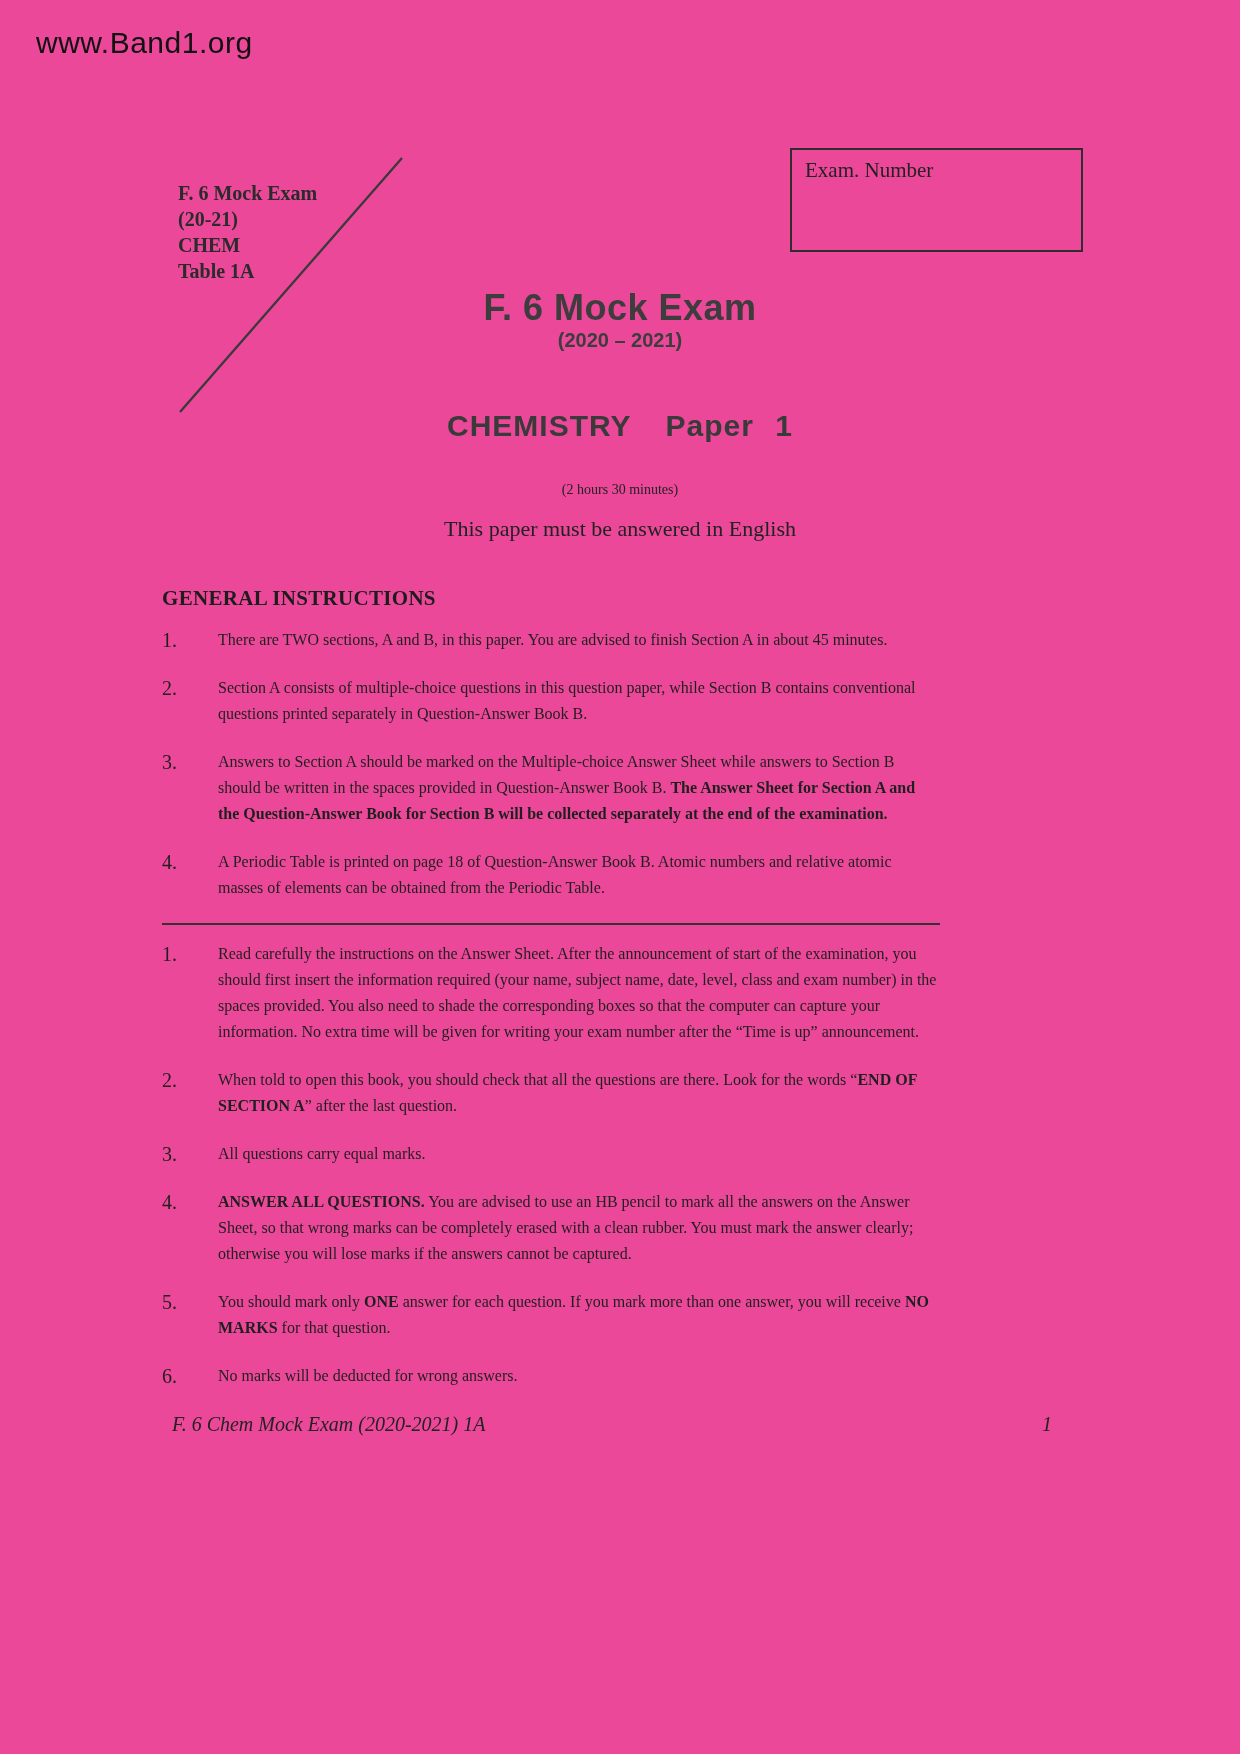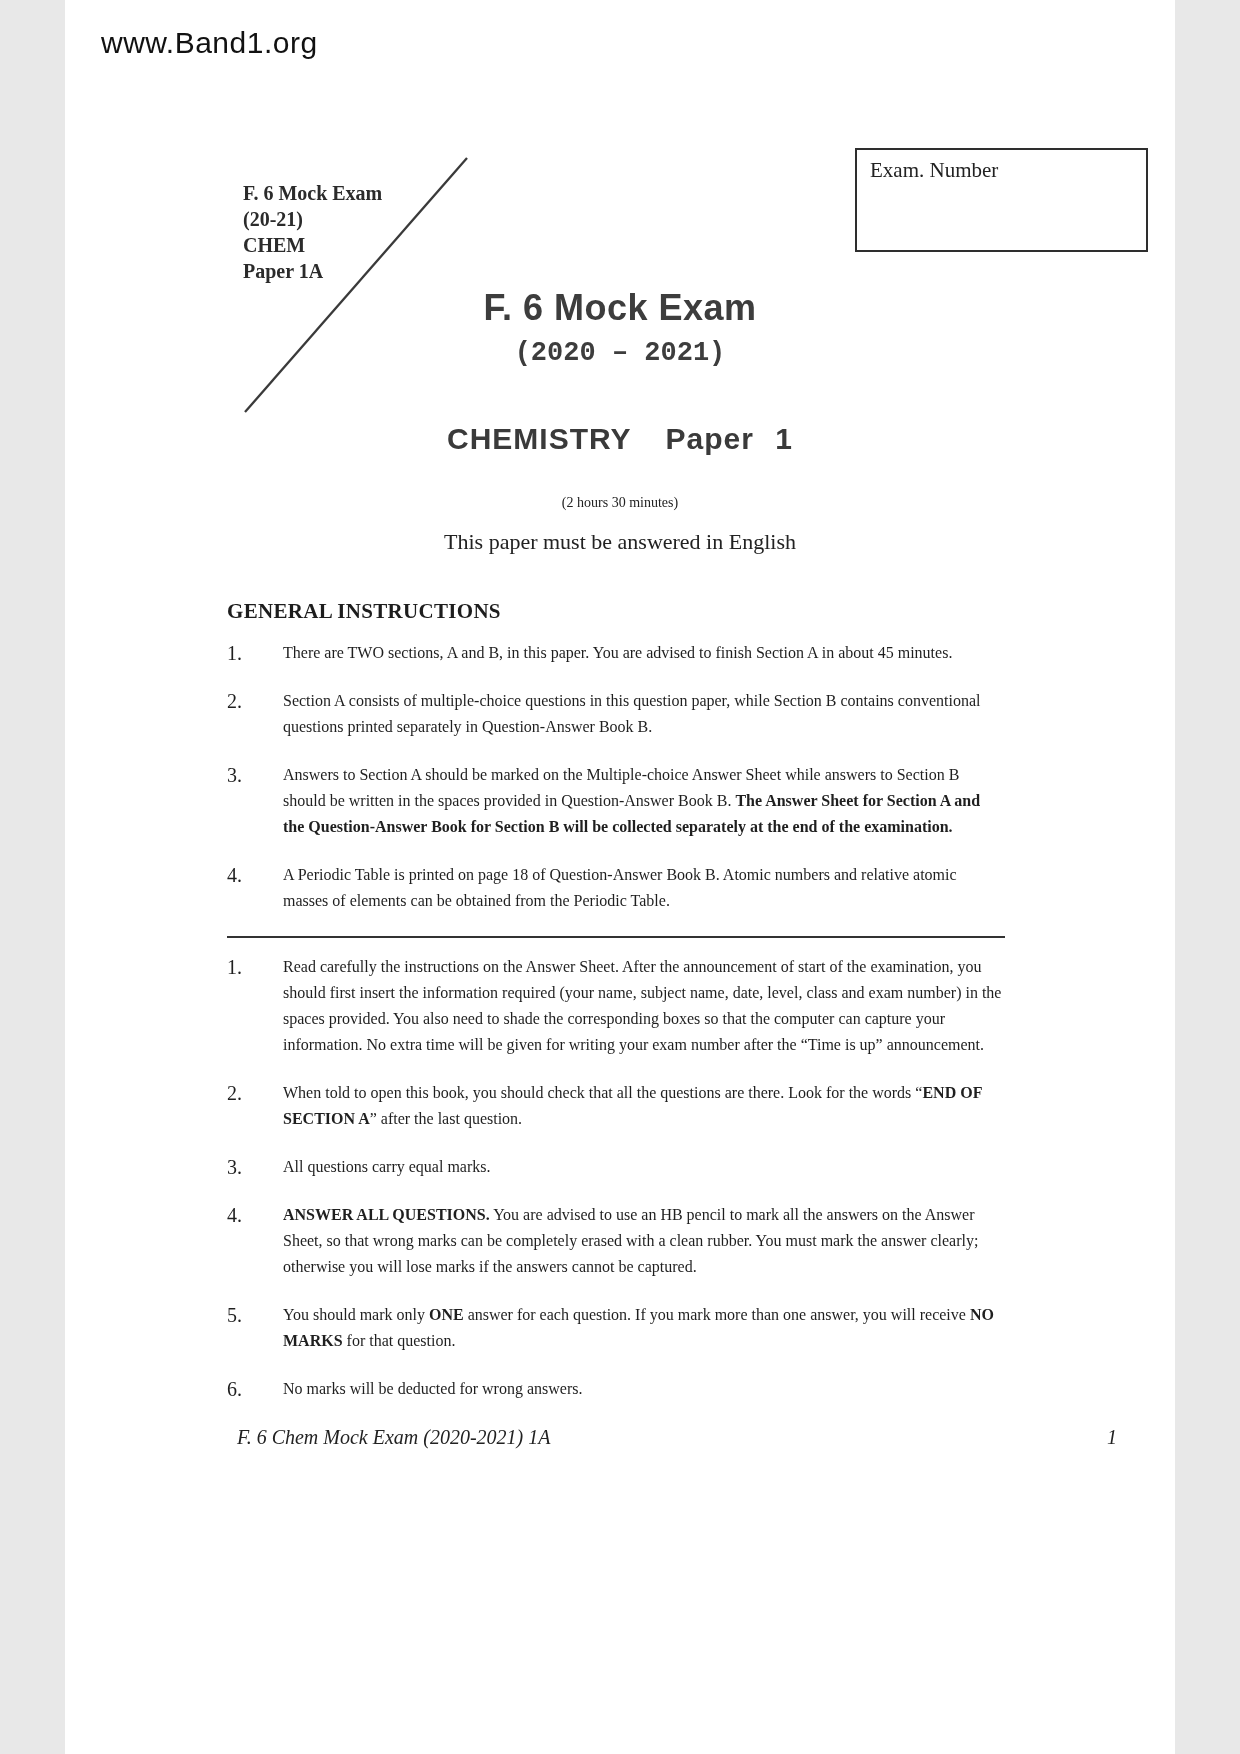--- a/index.html
+++ b/index.html
@@ -1,21 +1,21 @@
 <!DOCTYPE html>
 <html><head>
 <meta charset="utf-8">
 <style>
   html, body { margin: 0; padding: 0; background: #e8e8e8; }
   .page {
     position: relative;
-    width: 1110px;
+    width: 1240px;
     height: 1754px;
     margin: 0 auto;
-    background: #ffffff;
+    background: #ec4899;
     overflow: hidden;
     font-family: "Liberation Serif", serif;
     color: #1f1f1f;
   }
 
   
   .watermark {
     position: absolute;
     left: 36px; top: 26px;
     font-family: "Liberation Sans", sans-serif;
@@ -55,25 +55,24 @@
   .title-stack { padding-top: 289px; text-align: center; }
   .main-title {
     font-family: "Liberation Sans", sans-serif;
     font-weight: bold;
     font-size: 36px;
     line-height: 38px;
     color: #3d3d3d;
     letter-spacing: 0.5px;
   }
   .years {
-    font-family: Liberation Mono, monospace;
-    font-weight: bold;
-    font-size: 27px;
-    line-height: 26px;
-    margin-top: 13px;
+    font-family: Liberation Sans, sans-serif;
+    font-weight: bold;
+    font-size: 20px;
+    line-height: 26px;
     color: #3d3d3d;
   }
   .subject-line {
     margin-top: 57px;
     font-family: "Liberation Sans", sans-serif;
     font-weight: bold;
     font-size: 30px;
     line-height: 31px;
     color: #3a3a3a;
     letter-spacing: 1px;
@@ -136,21 +135,21 @@
   <div class="watermark">www.Band1.org</div>
 
   <svg class="strike-line" width="236" height="266" viewBox="0 0 236 266">
     <line x1="230" y1="6" x2="8" y2="260" stroke="#3a3a3a" stroke-width="2.3"></line>
   </svg>
 
   <div class="corner-label">
     <div>F. 6 Mock Exam</div>
     <div>(20-21)</div>
     <div>CHEM</div>
-    <div>Paper 1A</div>
+    <div>Table 1A</div>
   </div>
 
   <div class="exam-box">
     <div class="label">Exam. Number</div>
   </div>
 
   <div class="title-stack">
     <div class="main-title">F. 6 Mock Exam</div>
     <div class="years">(2020 – 2021)</div>
     <div class="subject-line">

